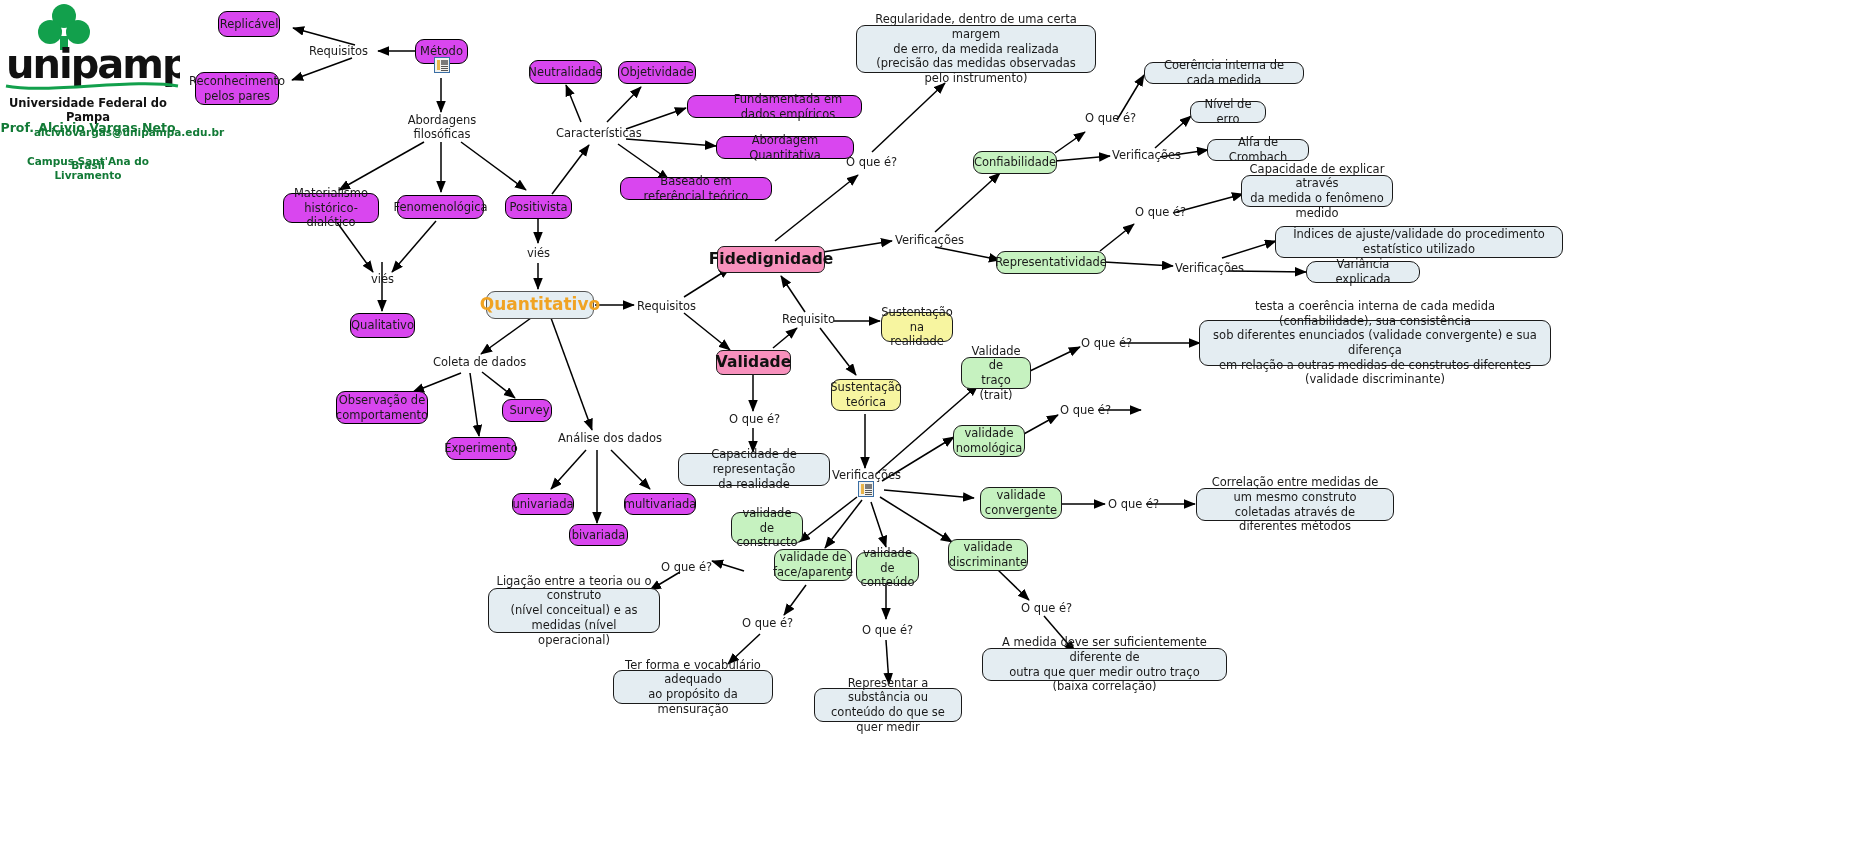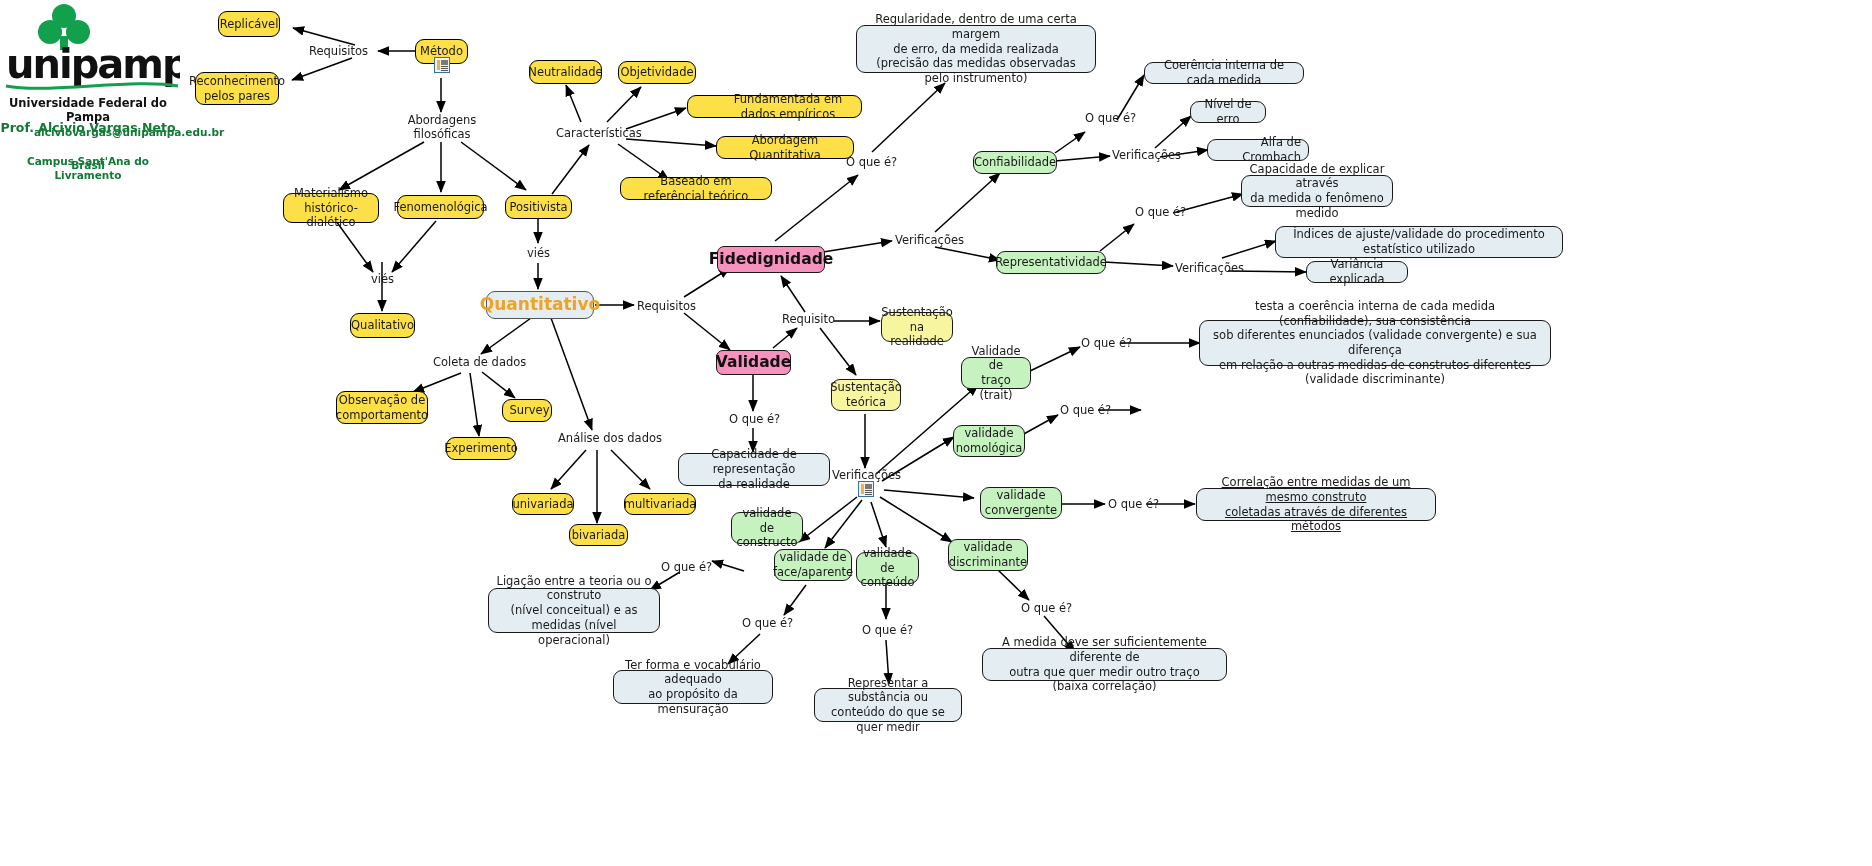--- a/index.html
+++ b/index.html
@@ -11,21 +11,21 @@
   .logo-wrap{position:absolute;left:0;top:0;width:200px;height:200px;}
   .logo-sub{font-weight:bold;font-size:11.5px;color:#111;text-align:center;margin-top:6px;}
   .logo-prof{font-weight:bold;font-size:12.5px;color:#127a36;text-align:center;margin-top:10px;line-height:1.25;}
   .logo-mail{font-weight:bold;font-size:10.5px;color:#127a36;text-align:center;line-height:1.25;}
   .logo-campus{font-weight:bold;font-size:10.5px;color:#127a36;text-align:center;margin-top:9px;line-height:1.3;}
 
   
   .node{position:absolute;box-sizing:border-box;border:1.2px solid #000;border-radius:9px;
         display:flex;align-items:center;justify-content:center;text-align:center;
         font-size:11.5px;color:#1a1a1a;line-height:1.28;padding:3px 7px;background:#ffffff;}
-  .n-white{background:#fde047;}
+  .n-white{background:#d946ef;}
   .n-blue{background:#e4edf2;border-color:#1a1a1a;}
   .n-green{background:#c6f2c0;border-color:#1a1a1a;}
   .n-yellow{background:#f7f5a0;border-color:#1a1a1a;}
   .n-pink{background:#f791bd;border-color:#1a1a1a;border-radius:7px;font-weight:bold;font-size:15.5px;color:#111;}
   .n-quant{background:#e4edf2;border-color:#555;border-radius:9px;font-weight:bold;font-size:17px;color:#f0a323;}
 
   
   .lbl{position:absolute;font-size:11.5px;color:#1a1a1a;line-height:1.25;text-align:center;white-space:nowrap;}
   .lbl.two{white-space:normal;}
 
@@ -242,30 +242,30 @@
   <div class="node n-blue" style="left:856px;top:25px;width:240px;height:48px;white-space:pre-line;">Regularidade, dentro de uma certa margem
 de erro, da medida realizada
 (precisão das medidas observadas pelo instrumento)</div>
 
   <div class="node n-green" style="left:973px;top:151px;width:84px;height:23px;">Confiabilidade</div>
 
   <div class="node n-blue" style="left:1144px;top:62px;width:160px;height:22px;">Coerência interna de cada medida</div>
 
   <div class="node n-blue" style="left:1190px;top:101px;width:76px;height:22px;">Nível de erro</div>
 
-  <div class="node n-blue" style="left:1207px;top:139px;width:102px;height:22px;text-align:right;">Alfa de Crombach</div>
+  <div class="node n-blue" style="left:1207px;top:139px;width:102px;height:22px;">Alfa de Crombach</div>
 
   <div class="node n-green" style="left:996px;top:251px;width:110px;height:23px;">Representatividade</div>
 
   <div class="node n-blue" style="left:1241px;top:175px;width:152px;height:32px;white-space:pre-line;">Capacidade de explicar através
 da medida o fenômeno medido</div>
 
   <div class="node n-blue" style="left:1275px;top:226px;width:288px;height:32px;">Índices de ajuste/validade do procedimento estatístico utilizado</div>
 
-  <div class="node n-blue" style="left:1306px;top:261px;width:102px;height:22px;">Variância explicada</div>
+  <div class="node n-blue" style="left:1306px;top:261px;width:114px;height:22px;border-radius:10px;">Variância explicada</div>
 
   <div class="node n-blue" style="left:678px;top:453px;width:152px;height:33px;white-space:pre-line;">Capacidade de representação
 da realidade</div>
 
   <div class="node n-green" style="left:961px;top:357px;width:70px;height:32px;white-space:pre-line;">Validade de
 traço (trait)</div>
 
   <div class="node n-green" style="left:953px;top:425px;width:72px;height:32px;white-space:pre-line;">validade
 nomológica</div>
 
@@ -282,21 +282,21 @@
 face/aparente</div>
 
   <div class="node n-green" style="left:856px;top:552px;width:63px;height:32px;white-space:pre-line;">validade de
 conteúdo</div>
 
   <div class="node n-blue" style="left:1199px;top:320px;width:352px;height:46px;white-space:pre-line;">testa a coerência interna de cada medida (confiabilidade), sua consistência
 sob diferentes enunciados (validade convergente) e sua diferença
 em relação a outras medidas de construtos diferentes (validade discriminante)</div>
 
 
-  <div class="node n-blue" style="left:1196px;top:488px;width:240px;height:33px;white-space:pre-line;text-decoration:underline;">Correlação entre medidas de um mesmo construto
+  <div class="node n-blue" style="left:1196px;top:488px;width:198px;height:33px;white-space:pre-line;">Correlação entre medidas de um mesmo construto
 coletadas através de diferentes métodos</div>
 
   <div class="node n-blue" style="left:982px;top:648px;width:245px;height:33px;white-space:pre-line;">A medida deve ser suficientemente diferente de
 outra que quer medir outro traço (baixa correlação)</div>
 
   <div class="node n-blue" style="left:488px;top:588px;width:172px;height:45px;white-space:pre-line;">Ligação entre a teoria ou o construto
 (nível conceitual) e as
 medidas (nível operacional)</div>
 
   <div class="node n-blue" style="left:613px;top:670px;width:160px;height:34px;white-space:pre-line;">Ter forma e vocabulário adequado

